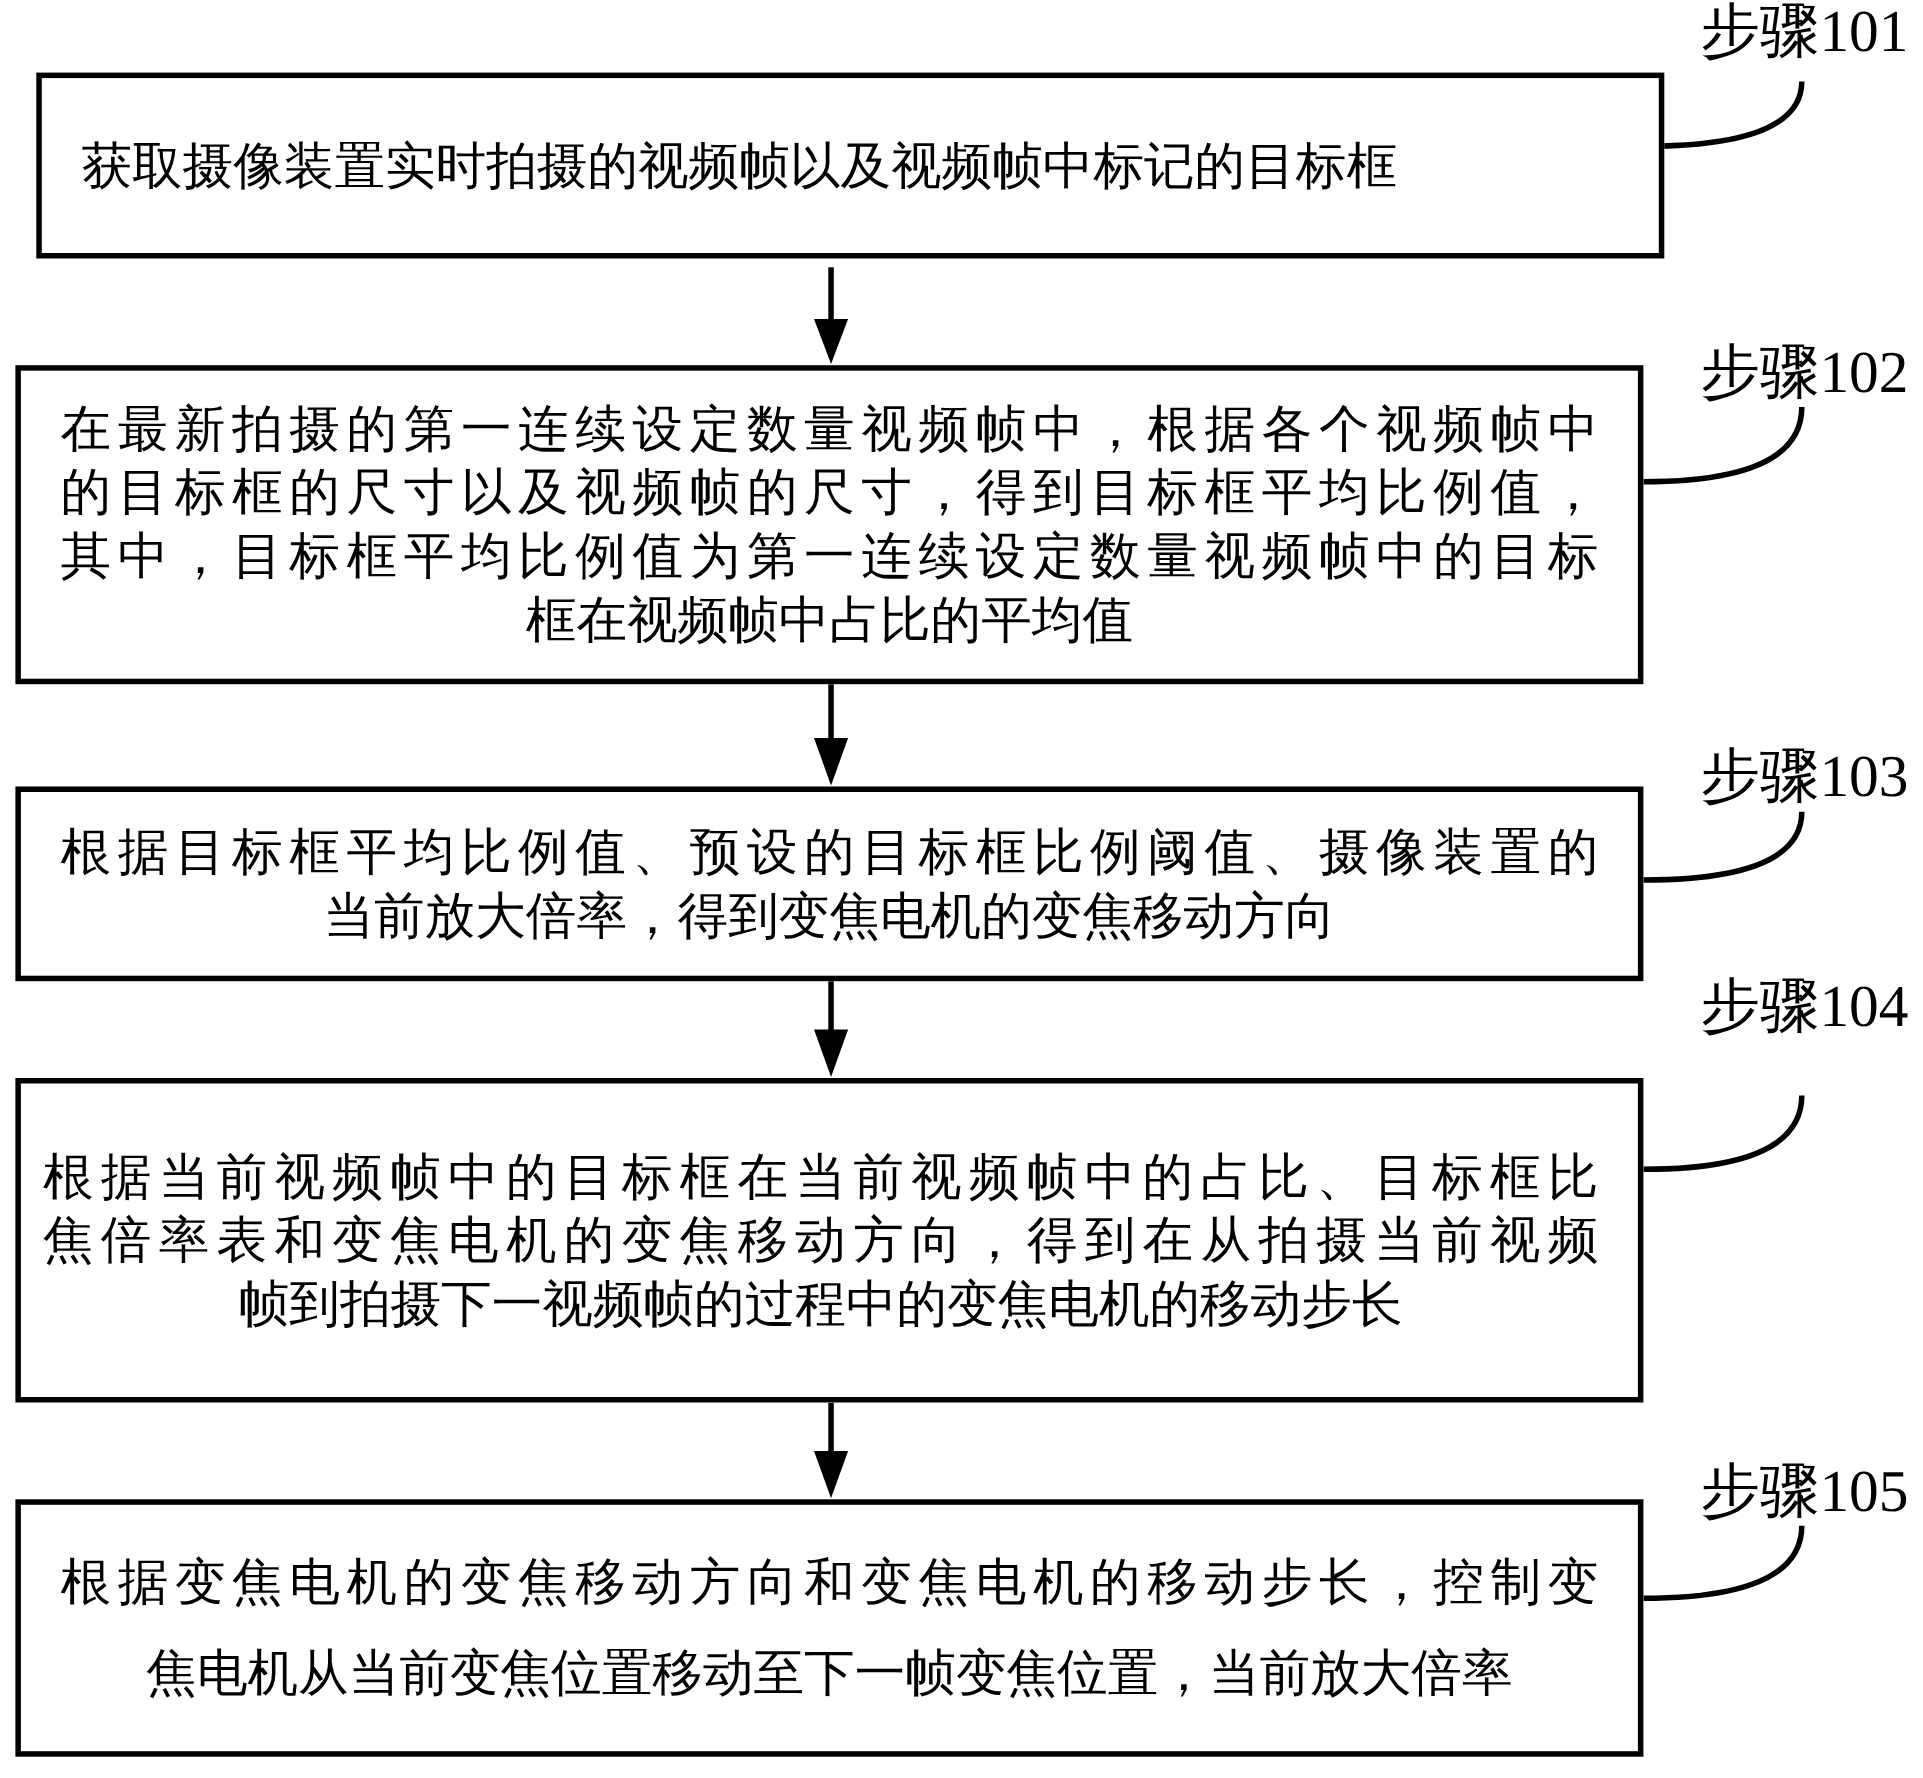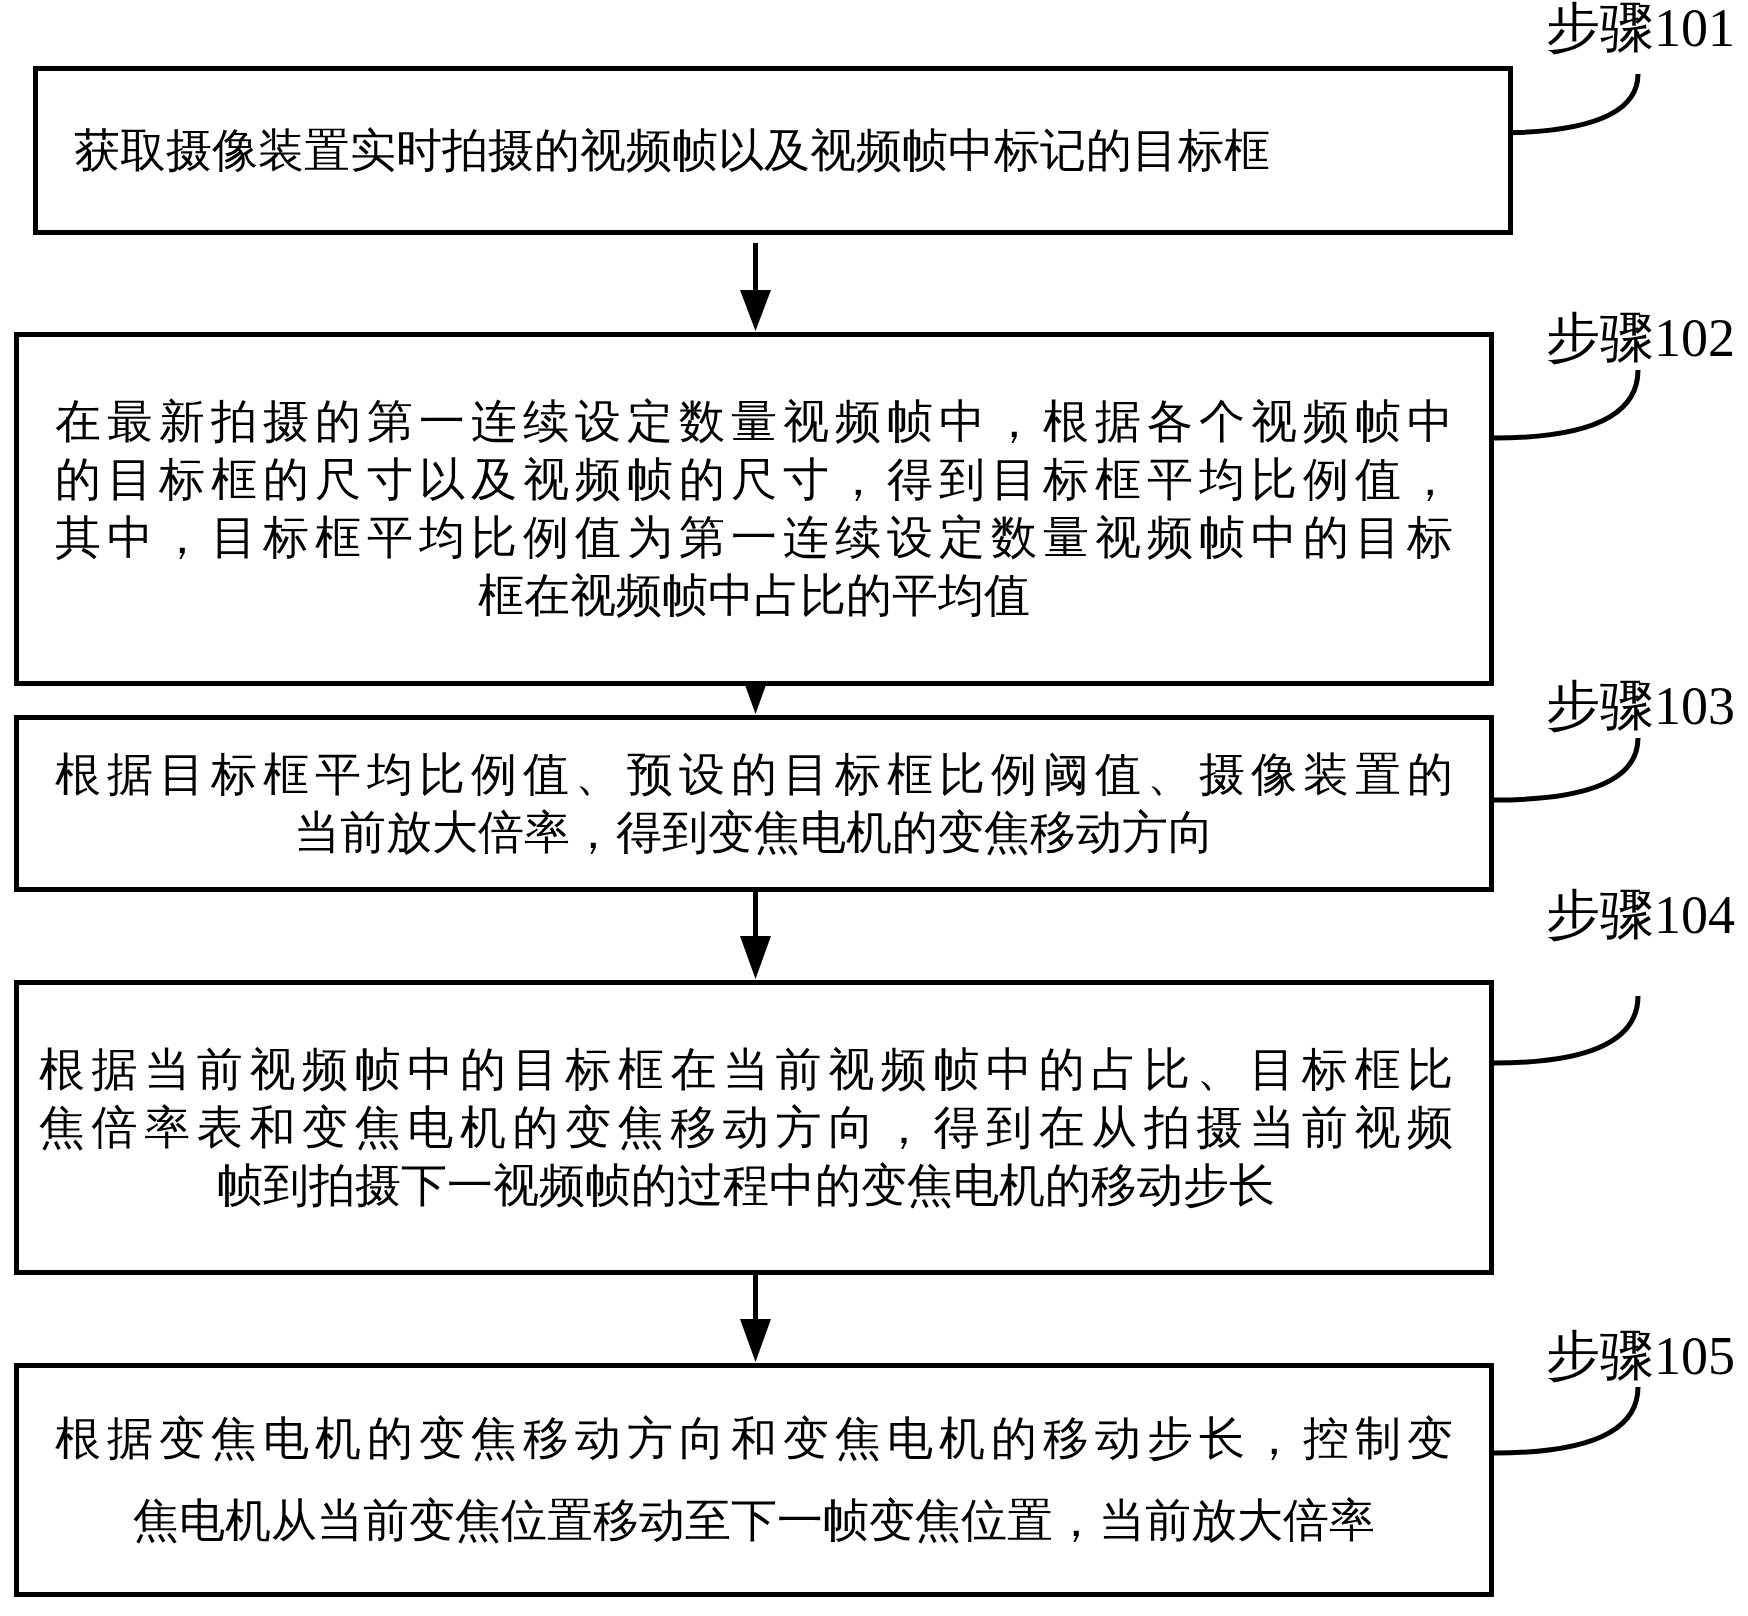--- a/index.html
+++ b/index.html
@@ -30,21 +30,21 @@
     width: 1480px;
     box-sizing: border-box;
     border: 5px solid var(--line);
     background: var(--bg);
     display: flex;
     flex-direction: column;
     justify-content: center;
     padding: 0 36px;
   }
   .b1 { top: 66px;   height: 169px; margin-left: 19px; }
-  .b2 { top: 332px;  height: 354px; }
+  .b2 { top: 332px;  height: 290px; }
   .b3 { top: 715px;  height: 177px; }
   .b4 { top: 980px;  height: 295px; padding-left: 20px; }
   .b5 { top: 1363px; height: 234px; gap: 24px; }
   .box-line {
     font-size: 46px;
     line-height: 58px;
     white-space: nowrap;
     text-align: justify;
     text-align-last: justify;
     text-justify: inter-character;

